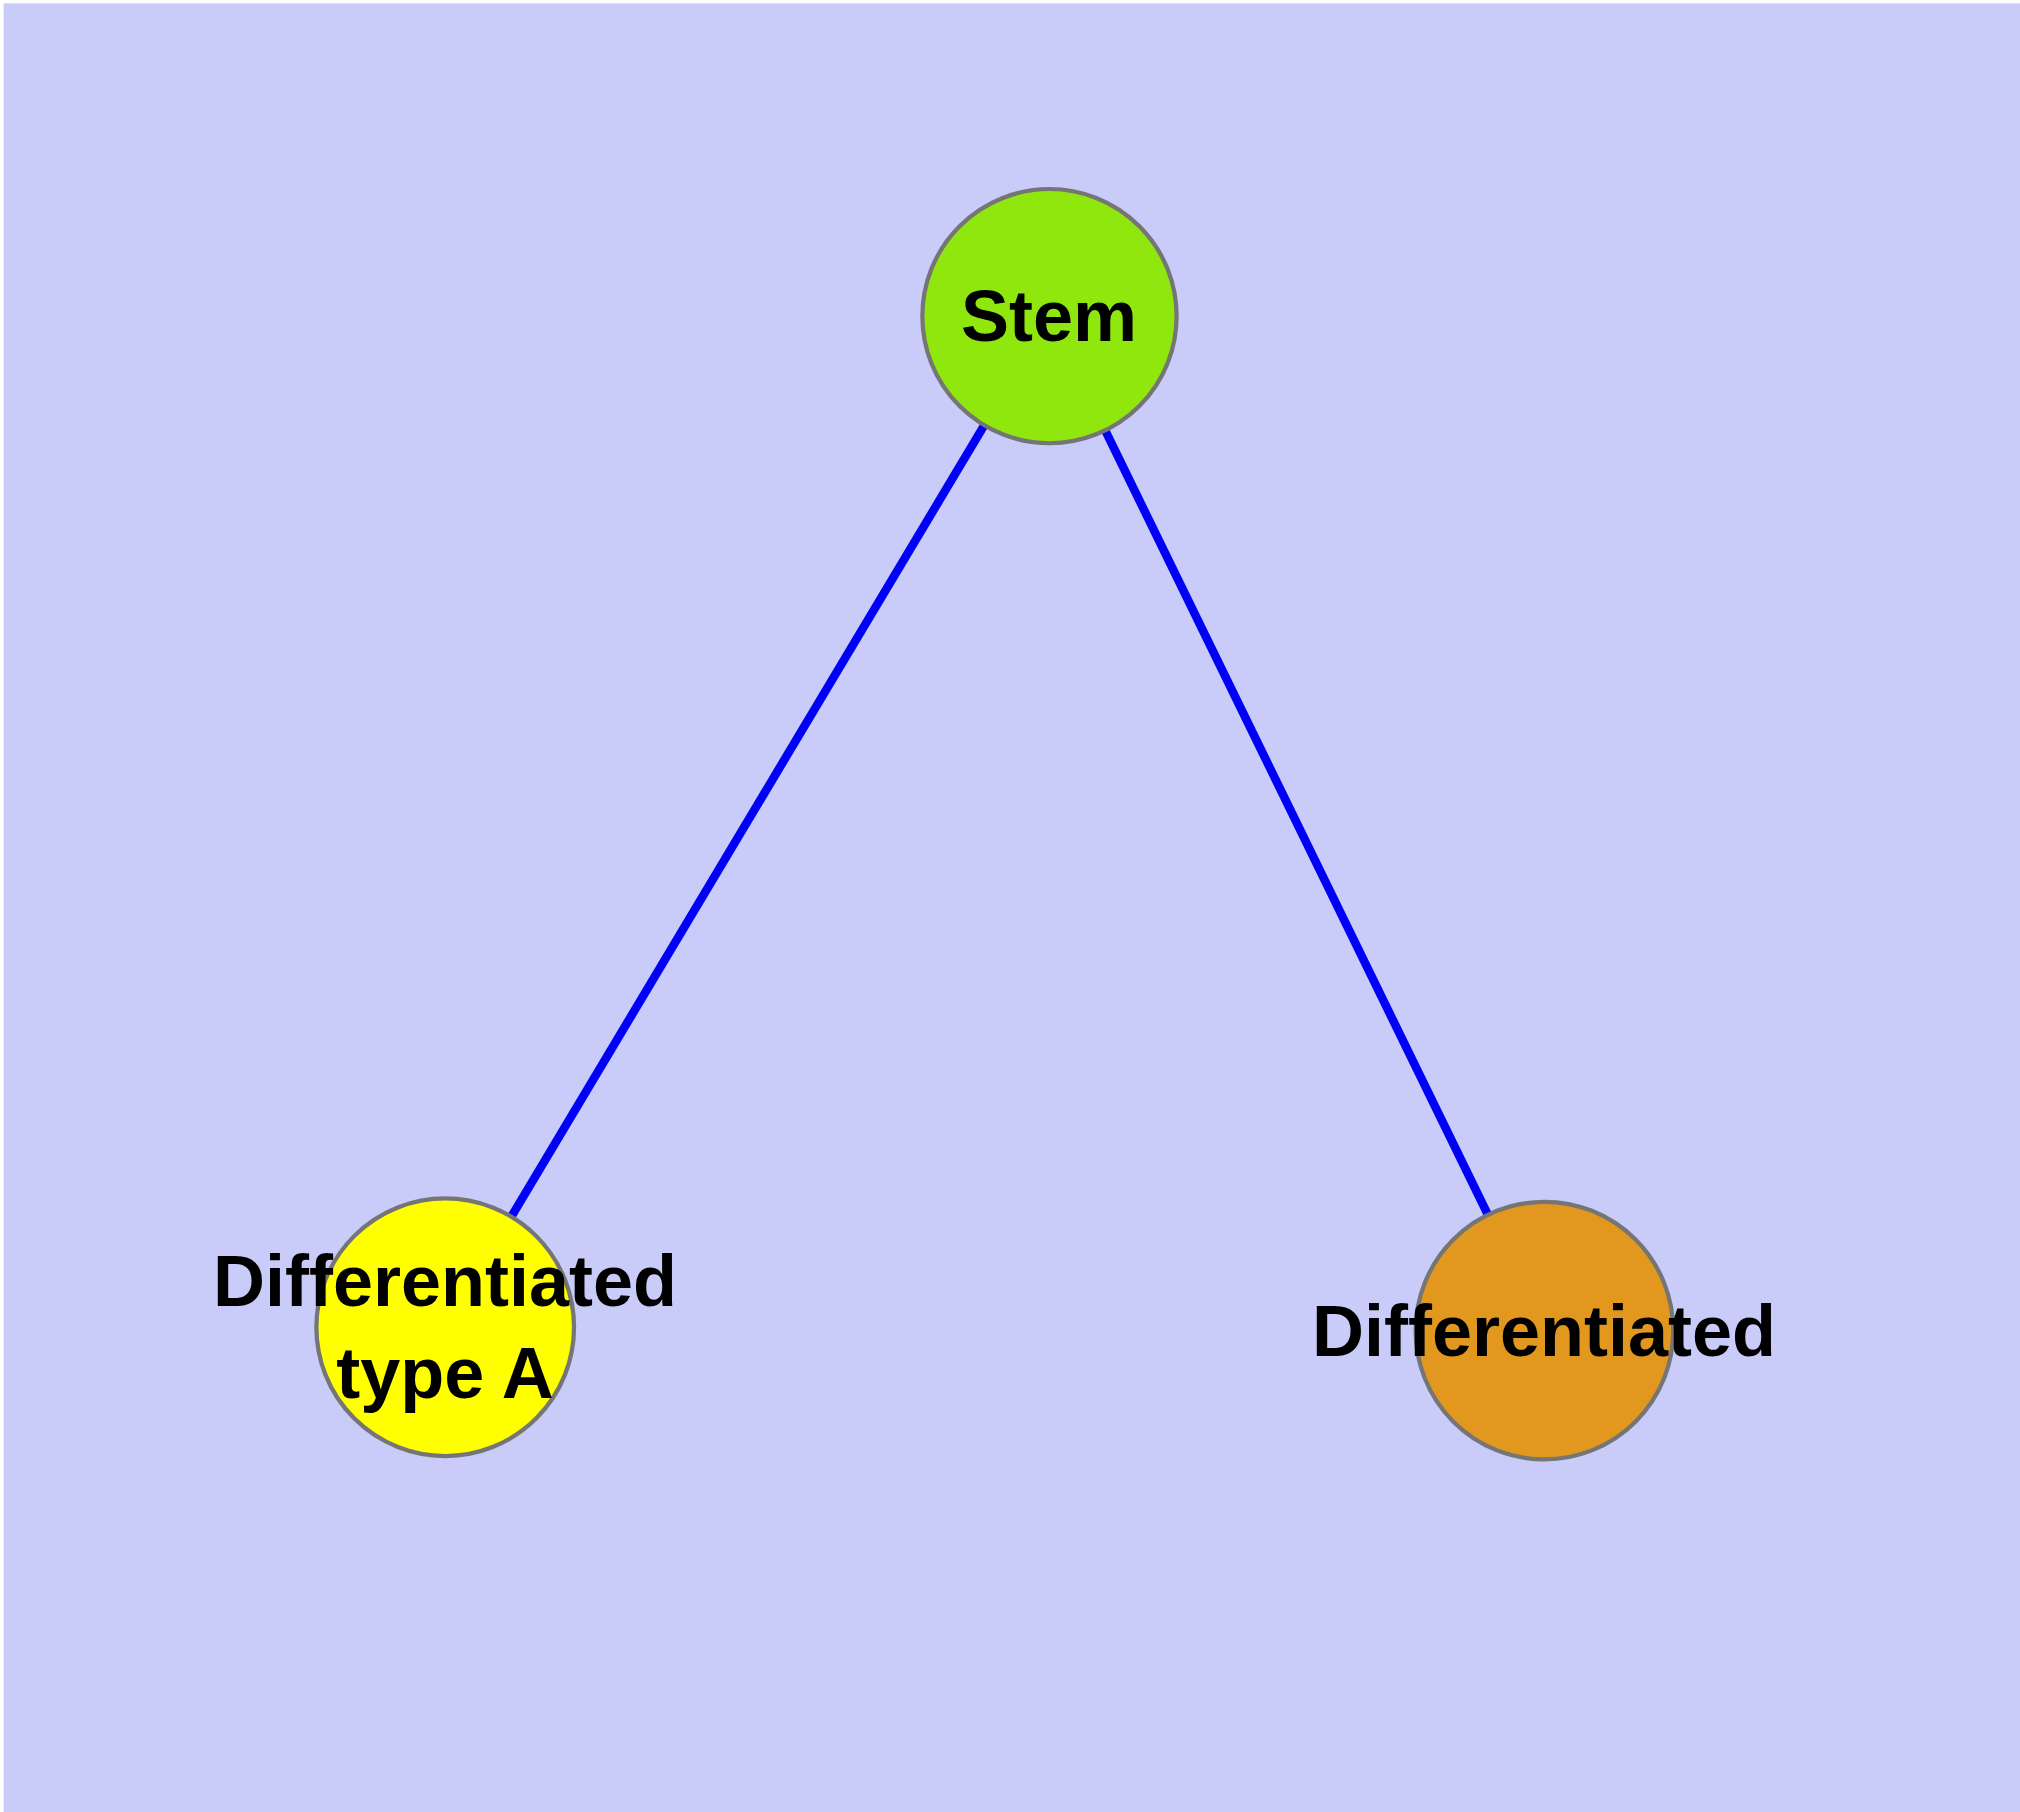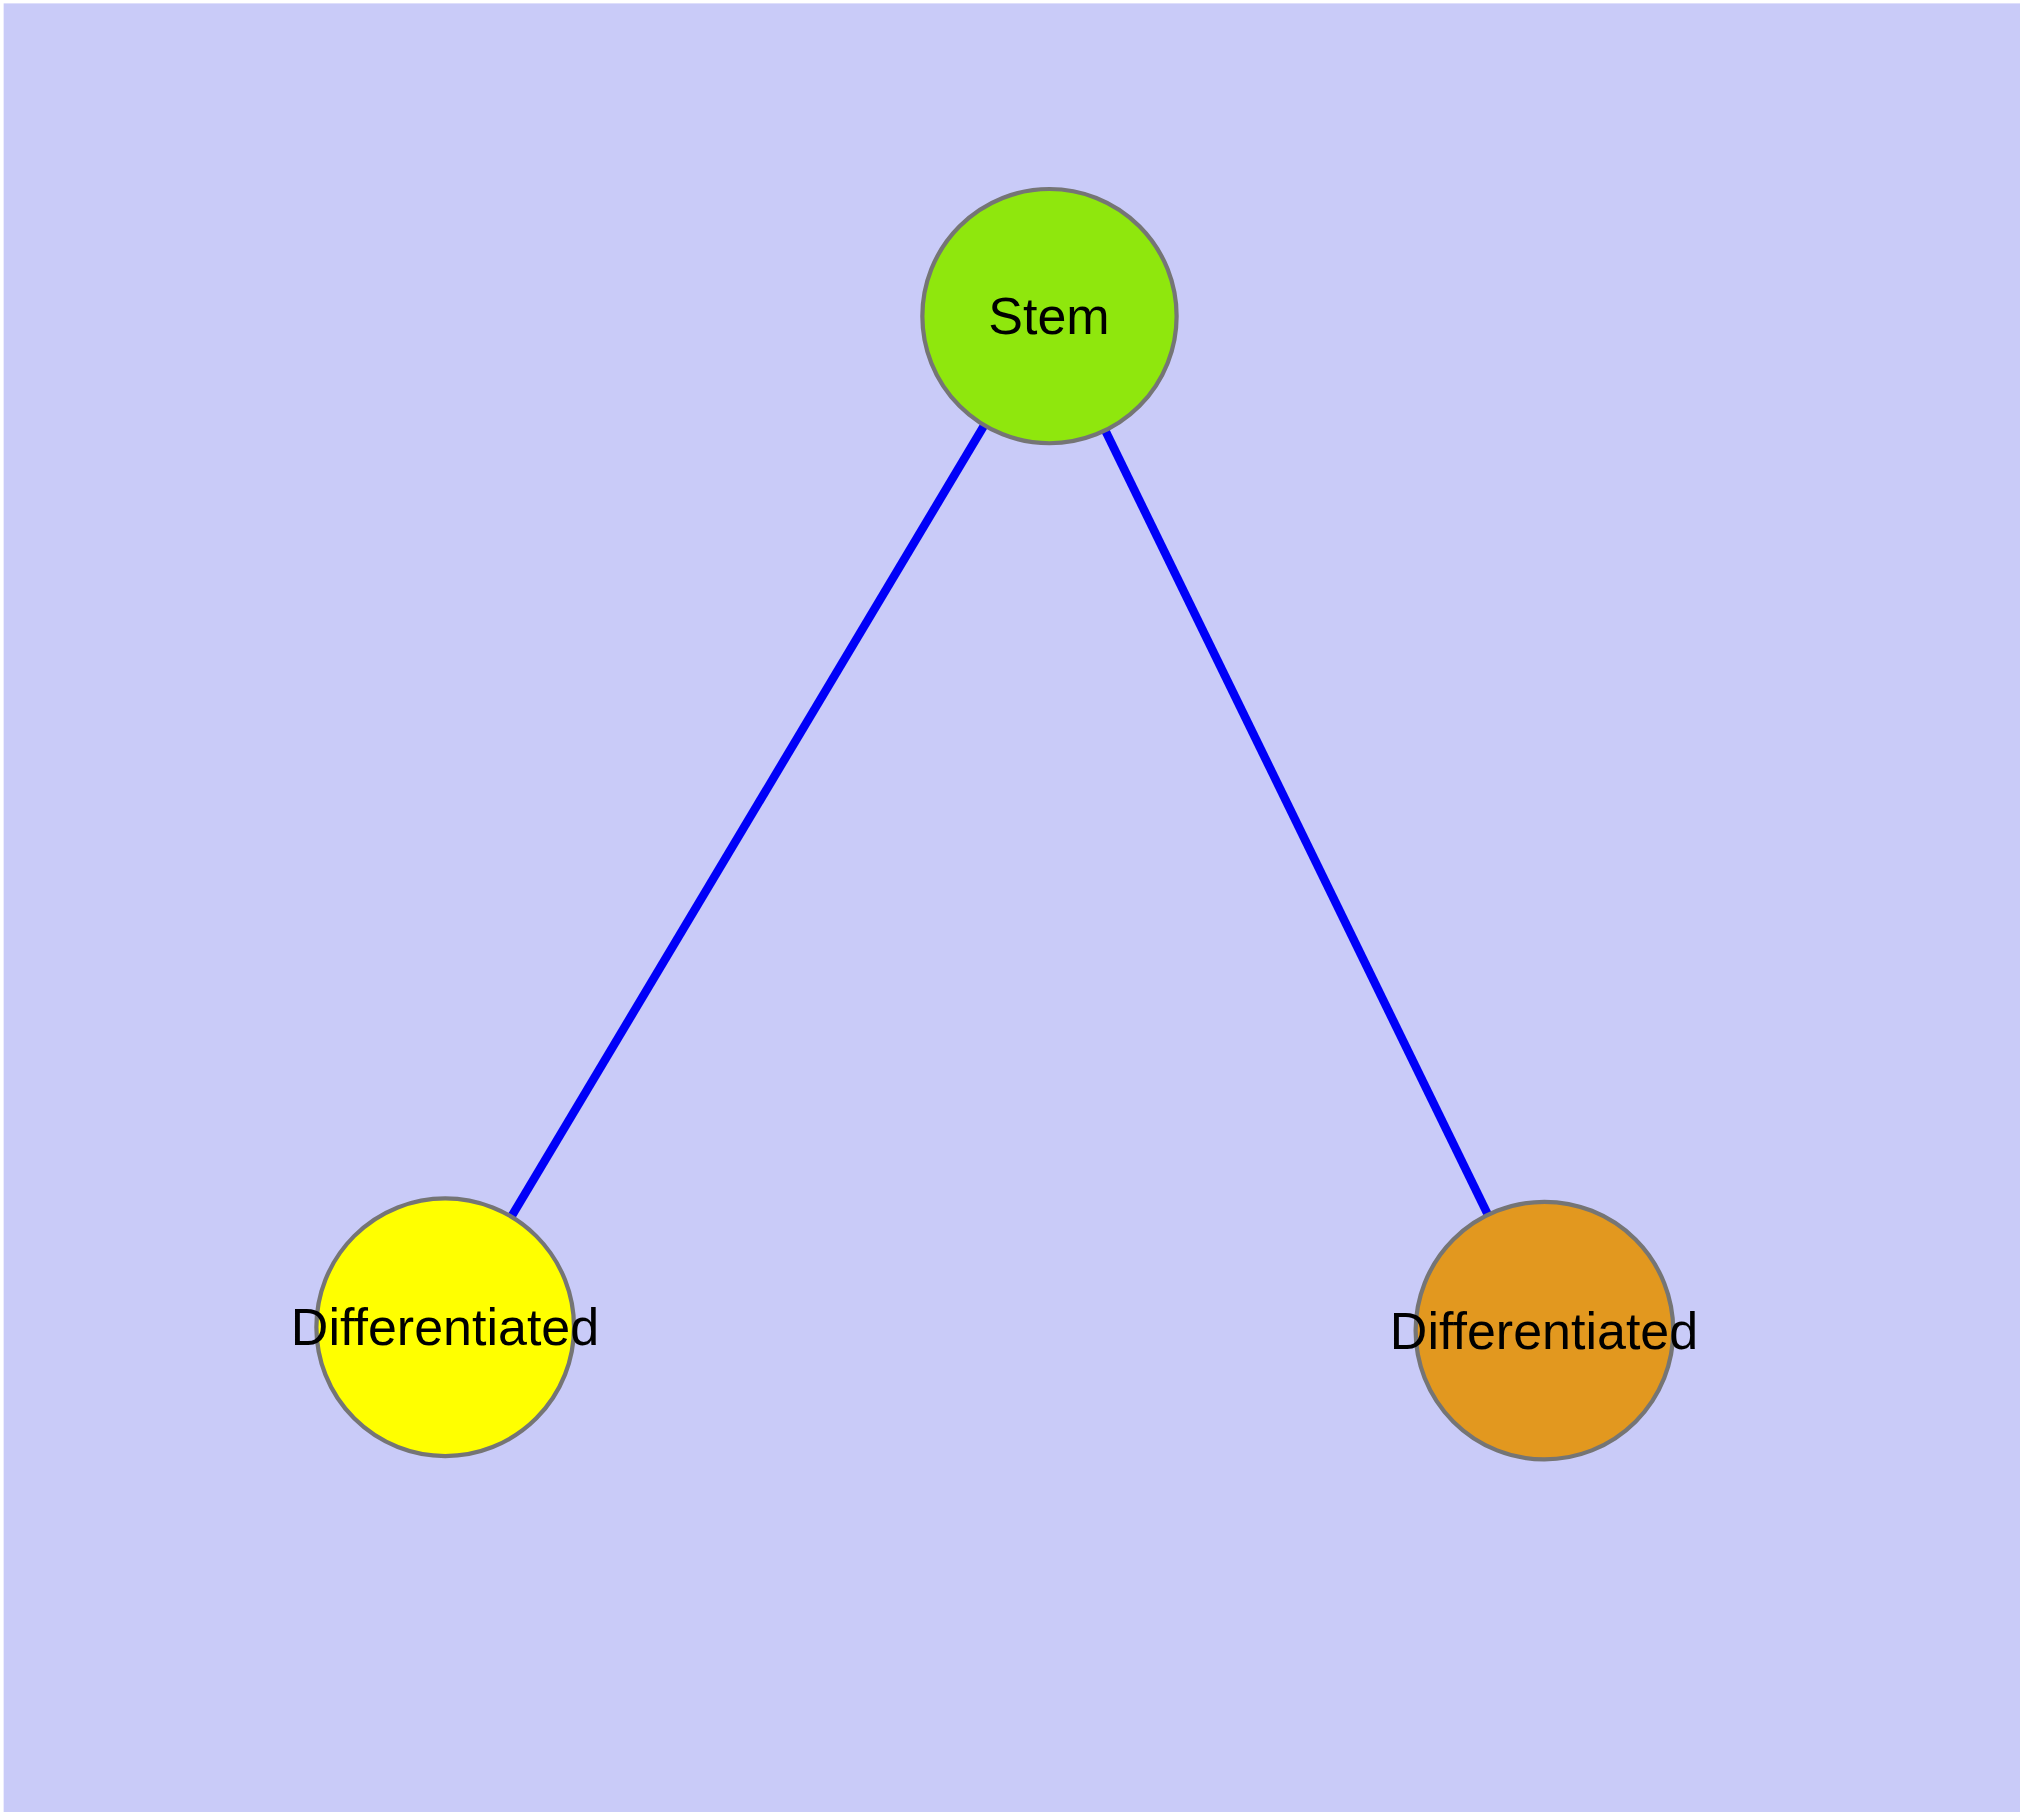--- a/index.html
+++ b/index.html
@@ -20,22 +20,22 @@
     position: absolute;
     left: 0;
     top: 0;
     display: block;
   }
   .node-label {
     position: absolute;
     transform: translate(-50%, -50%);
     text-align: center;
     color: #000000;
-    font-size: 52px;
-    font-weight: normal;
+    font-size: 72px;
+    font-weight: bold;
     line-height: 92px;
     white-space: nowrap;
     pointer-events: none;
   }
   .node-label .line {
     display: block;
   }
 </style>
 </head>
 <body>
@@ -53,20 +53,21 @@
     <circle cx="525" cy="1566" r="152" stroke-width="5" fill="#FFFF00" stroke="#757575"></circle>
     <circle cx="1822" cy="1570" r="152" stroke-width="5" fill="#E2981F" stroke="#757575"></circle>
   </svg>
 
   <div class="node-label" style="left:1049px; top:316px;">
     <span class="line">Stem</span>
   </div>
 
   <div class="node-label" style="left:445px; top:1327px;">
     <span class="line">Differentiated</span>
+    <span class="line">type A</span>
   </div>
 
   <div class="node-label" style="left:1544px; top:1331px;">
     <span class="line">Differentiated</span>
   </div>
 
 </div>
 
 
 </body></html>

